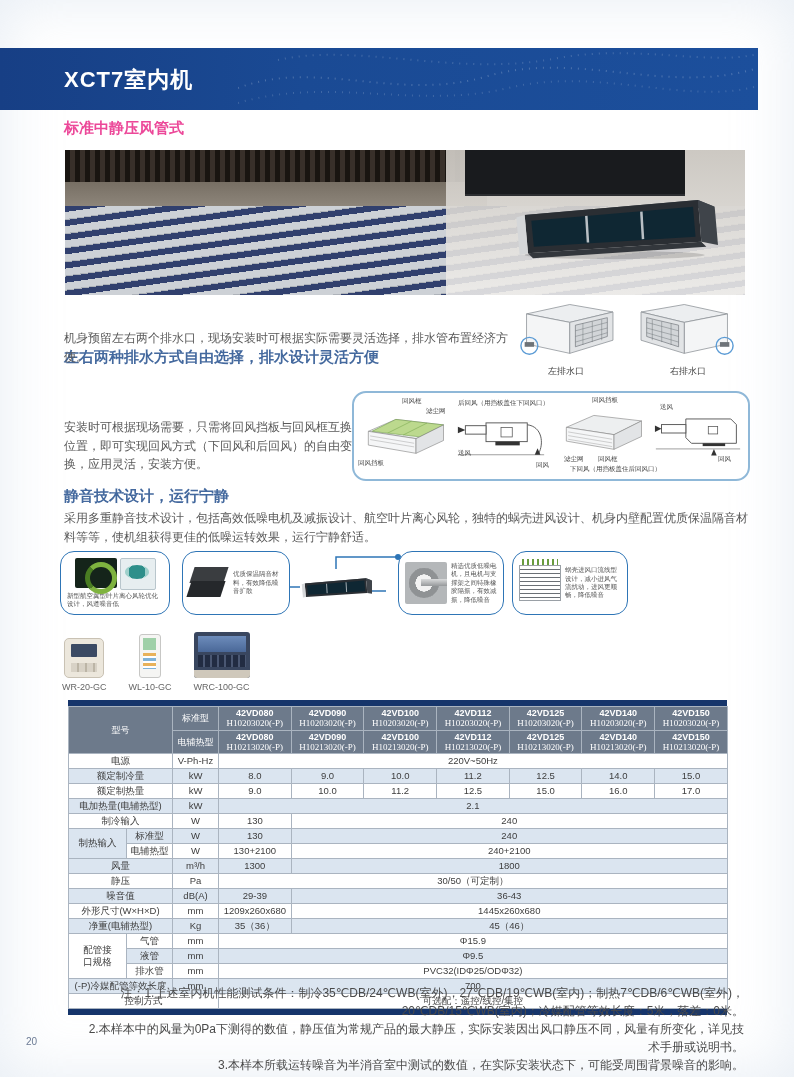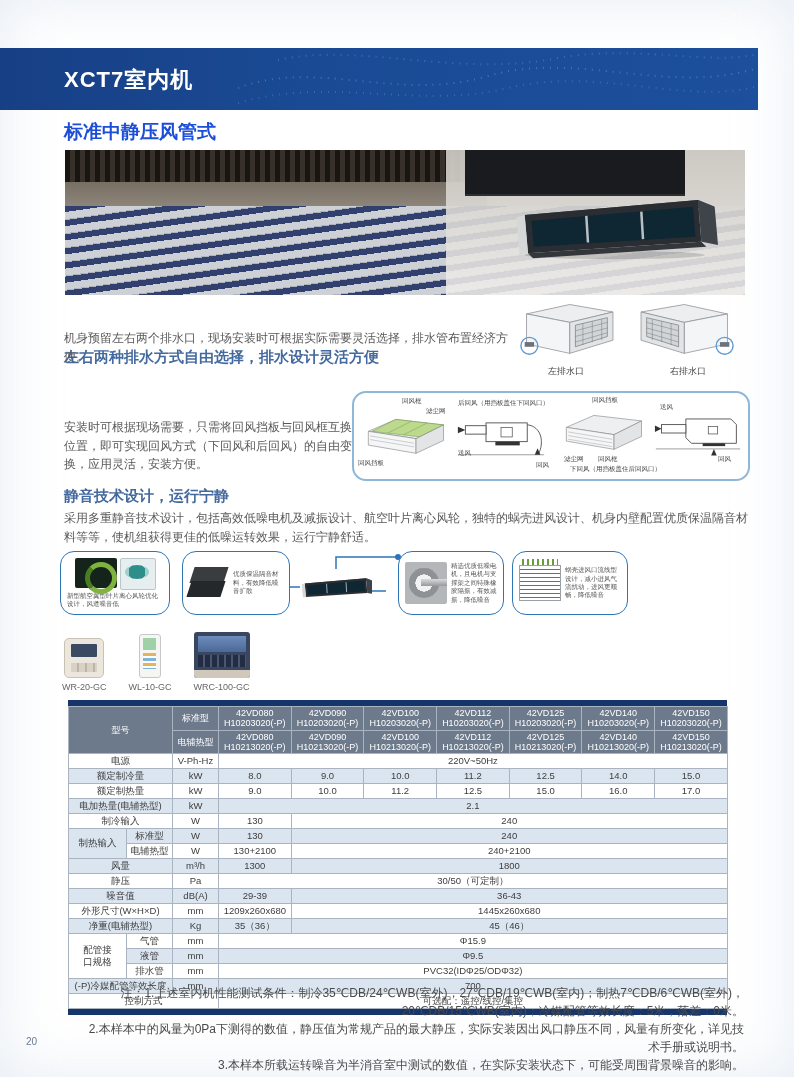--- a/index.html
+++ b/index.html
@@ -4,21 +4,21 @@
 <style>
   html,body{margin:0;padding:0;background:#fff;}
   .page{position:relative;width:794px;height:1077px;background:#fff;overflow:hidden;
         font-family:"Liberation Sans","DejaVu Sans",sans-serif;
         box-shadow:inset 0 0 60px rgba(186,203,224,.35);}
   
   .banner{position:absolute;top:48px;left:0;width:758px;height:62px;
           background:linear-gradient(90deg,#173f85,#1a4a94 40%,#1c4f9c);overflow:hidden;}
   .banner-title{position:absolute;left:64px;top:17px;color:#fff;font-size:22px;font-weight:bold;letter-spacing:1px;}
   .banner-waves{position:absolute;right:0;top:0;}
-  .subtitle{position:absolute;top:119px;left:64px;font-size:19px;font-weight:bold;color:#1d4ed8;}
+  .subtitle{position:absolute;top:119px;left:64px;font-size:15px;font-weight:bold;color:#ec4899;}
   
   .hero{position:absolute;top:150px;left:65px;width:680px;height:145px;overflow:hidden;background:#b9b6b0;}
   .hero .ceiling{position:absolute;top:0;left:0;width:62%;height:32px;
       background:repeating-linear-gradient(90deg,#191511 0 5px,#38302a 5px 10px);}
   .hero .wall{position:absolute;top:32px;left:0;width:62%;height:24px;background:linear-gradient(#776f64,#8d857a);}
   .hero .floor{position:absolute;top:56px;left:0;width:100%;bottom:0;
       background:repeating-linear-gradient(172deg,#31406e 0 6px,#cdd1d6 6px 13px,#aeb3ba 13px 14px);}
   .hero .overlay{position:absolute;top:0;left:56%;right:0;bottom:0;
       background:linear-gradient(180deg,rgba(206,202,196,.92),rgba(240,238,235,.88));}
   .hero .screen{position:absolute;top:0;left:400px;width:220px;height:44px;background:#191b1e;border-bottom:2px solid #2c2e31;}
@@ -74,22 +74,22 @@
   .wrc::before{content:"";position:absolute;left:4px;top:4px;right:4px;height:16px;background:linear-gradient(#6d8cbb,#4a6898);}
   .wrc::after{content:"";position:absolute;left:4px;top:23px;right:4px;height:12px;
       background:repeating-linear-gradient(90deg,#222c42 0 5px,#4a5772 5px 7px);}
   .wrc .rim{position:absolute;left:0;bottom:0;width:100%;height:8px;background:#cfc8bb;border-radius:0 0 3px 3px;}
   
   .table-wrap{position:absolute;top:700px;left:68px;width:659px;border-top:6px solid #16356b;border-bottom:6px solid #16356b;}
   table.spec{border-collapse:collapse;table-layout:fixed;width:659px;font-size:9.5px;color:#3d3d3d;}
   table.spec col.c1{width:58px}table.spec col.c2{width:46px}table.spec col.c3{width:46px}table.spec col.cd{width:72.7px}
   table.spec th,table.spec td{border:1px solid #aab4c0;text-align:center;padding:1px 2px;height:12px;line-height:1.15;}
   table.spec th{background:#6d7a8b;color:#fff;font-weight:normal;font-size:9px;height:18px;}
-  table.spec th .m{display:block;}
-  table.spec th .cd2{display:block;}
+  table.spec th .m{display:block;font-weight:bold;}
+  table.spec th .cd2{display:block;font-family:Liberation Serif, serif;}
   tr.lt td{background:#dbe5f0;}
   td.lab{font-size:9.5px;}
   .small-lab{font-size:8.5px;white-space:nowrap;}
   .wrap3{display:inline-block;width:30px;word-break:break-all;line-height:1.25;}
   
   .notes{position:absolute;top:984px;left:62px;width:682px;font-size:12px;color:#4a4a4a;line-height:1.5;text-align:right;}
   .notes p{margin:0;}
   .notes .n1{padding-left:29px;text-indent:-29px;}
   .notes .nx{margin-left:18px;}
   .pagenum{position:absolute;top:1036px;left:26px;font-size:10px;color:#6b7a94;}

